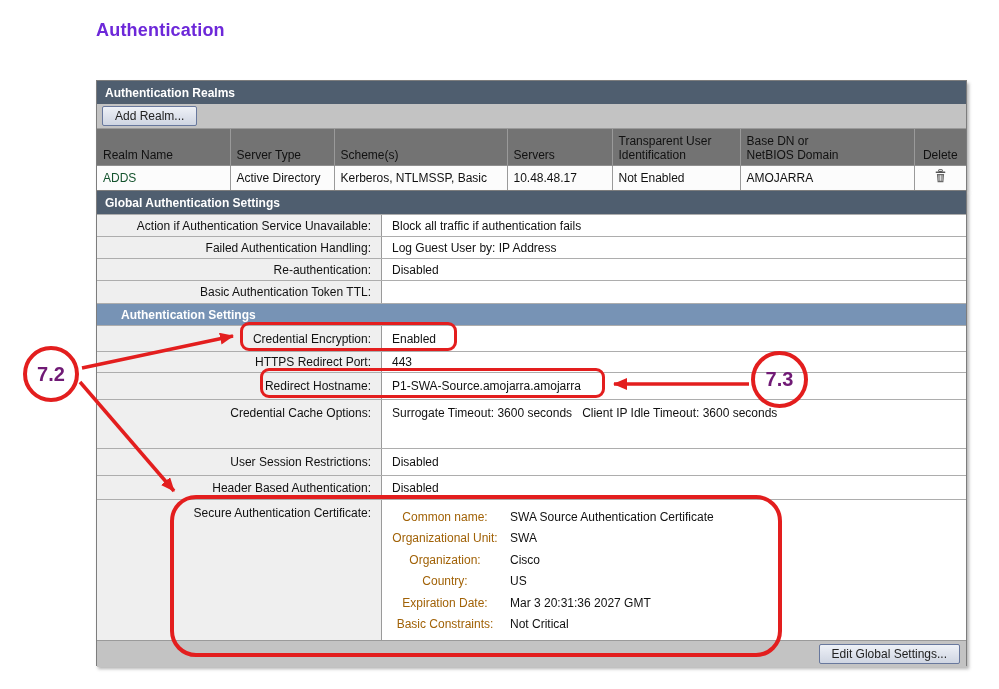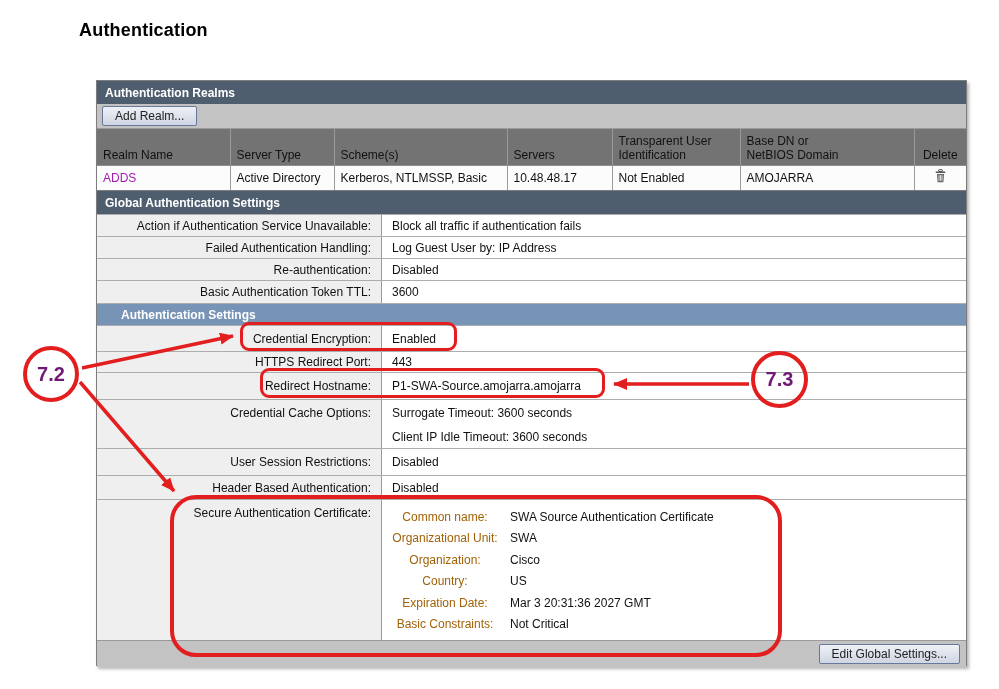--- a/index.html
+++ b/index.html
@@ -1,21 +1,21 @@
 <!DOCTYPE html>
 <html><head>
 <meta charset="utf-8">
 <style>
   * { box-sizing: border-box; margin: 0; padding: 0; }
   html,body { width: 999px; height: 689px; background: #fff;
     font-family: "Liberation Sans", sans-serif; }
   #stage { position: relative; width: 999px; height: 689px; overflow: hidden; background:#fff; }
 
-  .page-title { position:absolute; left:79px; top:20px; font-size:18px; font-weight:bold;
-    color:#000000; letter-spacing:.2px; }
+  .page-title { position:absolute; left:96px; top:20px; font-size:18px; font-weight:bold;
+    color:#6d28d9; letter-spacing:.2px; }
 
   .panel { position:absolute; left:96px; width:871px; background:#fff;
     border:1px solid #7d7d7d; box-shadow:2px 3px 3px rgba(90,90,90,.45); }
   .panel-header { height:23px; background:#4f5e6f; color:#fff; font-size:12px;
     font-weight:bold; display:flex; align-items:center; padding-left:8px; }
 
   
   #realms-panel { top:80px; height:110px; }
   .toolbar { height:25px; background:#c3c3c3; display:flex; align-items:center;
     padding-left:5px; border-bottom:1px solid #9a9a9a; }
@@ -23,37 +23,37 @@
     background:linear-gradient(#eef1f7,#cfd5e2); border:1px solid #68789d;
     border-radius:2px; padding:2px 12px; line-height:14px; cursor:pointer; }
   table.realms { width:869px; border-collapse:collapse; table-layout:fixed; }
   table.realms th { height:36px; background:#737373; font-size:12px; font-weight:normal;
     text-align:left; vertical-align:bottom; padding:3px 6px; border-right:1px solid #9a9a9a;
     border-bottom:1px solid #8f8f8f; color:#111; }
   table.realms td { height:25px; background:#fcfcfc; font-size:12px; padding:3px 6px;
     border-right:1px solid #9a9a9a; color:#111; vertical-align:middle; }
   table.realms th:last-child, table.realms td:last-child { border-right:none; }
   .wrap2 { white-space:pre-line; line-height:14px; }
-  a.realm-link { color:#a21caf; text-decoration:none; cursor:pointer; }
+  a.realm-link { color:#14532d; text-decoration:none; cursor:pointer; }
   .trash { display:block; margin:0 auto; width:13px; cursor:pointer; }
 
   
   #global-panel { top:190px; height:476px; }
   .grow { display:flex; border-top:1px solid #adadad; }
   .grow:first-of-type { border-top:none; }
   .glabel { width:285px; background:#efefef; border-right:1px solid #9a9a9a; font-size:12px;
     color:#111; display:flex; align-items:center; justify-content:flex-end;
     text-align:right; padding-right:10px; }
   .gvalue { flex:1; background:#fff; font-size:12px; color:#111; display:flex;
     align-items:center; padding-left:10px; }
   .top-align .glabel { align-items:flex-start; padding-top:6px; }
   .top-align .gvalue { align-items:flex-start; padding-top:6px; }
   .subheader { height:22px; background:#7793b5; color:#fff; font-size:12px; font-weight:bold;
     display:flex; align-items:center; padding-left:24px; border-top:1px solid #adadad; }
-  .cache-lines { display:flex; flex-direction:column; gap:10px; }
+  .cache-lines { display:flex; gap:10px; }
   .cert-grid { display:flex; flex-direction:column; padding-top:2px; }
   .cert-row { display:flex; height:21.5px; align-items:center; }
   .cert-label { width:118px; text-align:center; padding-right:12px; font-size:12px; color:#a16207; }
   .cert-value { font-size:12px; color:#111; }
   .gfooter { height:27px; background:#c3c3c3; border-top:1px solid #9a9a9a; display:flex;
     align-items:center; justify-content:flex-end; padding-right:6px; }
 
   
   .red-box { position:absolute; border:3px solid #e31e1e; border-radius:9px;
     pointer-events:none; z-index:5; }
@@ -131,21 +131,20 @@
     <div class="grow" style="height:22px">
       <div class="glabel">Failed Authentication Handling:</div>
       <div class="gvalue">Log Guest User by: IP Address</div>
     </div>
     <div class="grow" style="height:22px">
       <div class="glabel">Re-authentication:</div>
       <div class="gvalue">Disabled</div>
     </div>
     <div class="grow" style="height:23px">
       <div class="glabel">Basic Authentication Token TTL:</div>
-      <div class="gvalue">3600</div>
     </div>
 
     <div class="subheader">Authentication Settings</div>
 
     <div class="grow" style="height:26px">
       <div class="glabel">Credential Encryption:</div>
       <div class="gvalue">Enabled</div>
     </div>
     <div class="grow" style="height:21px">
       <div class="glabel">HTTPS Redirect Port:</div>

